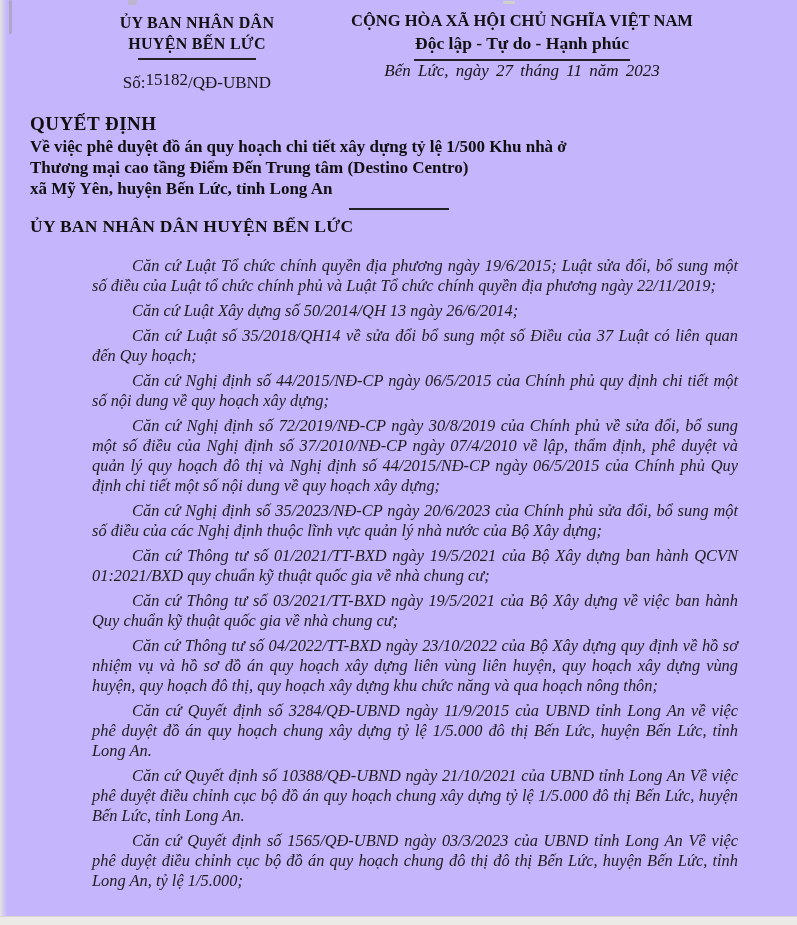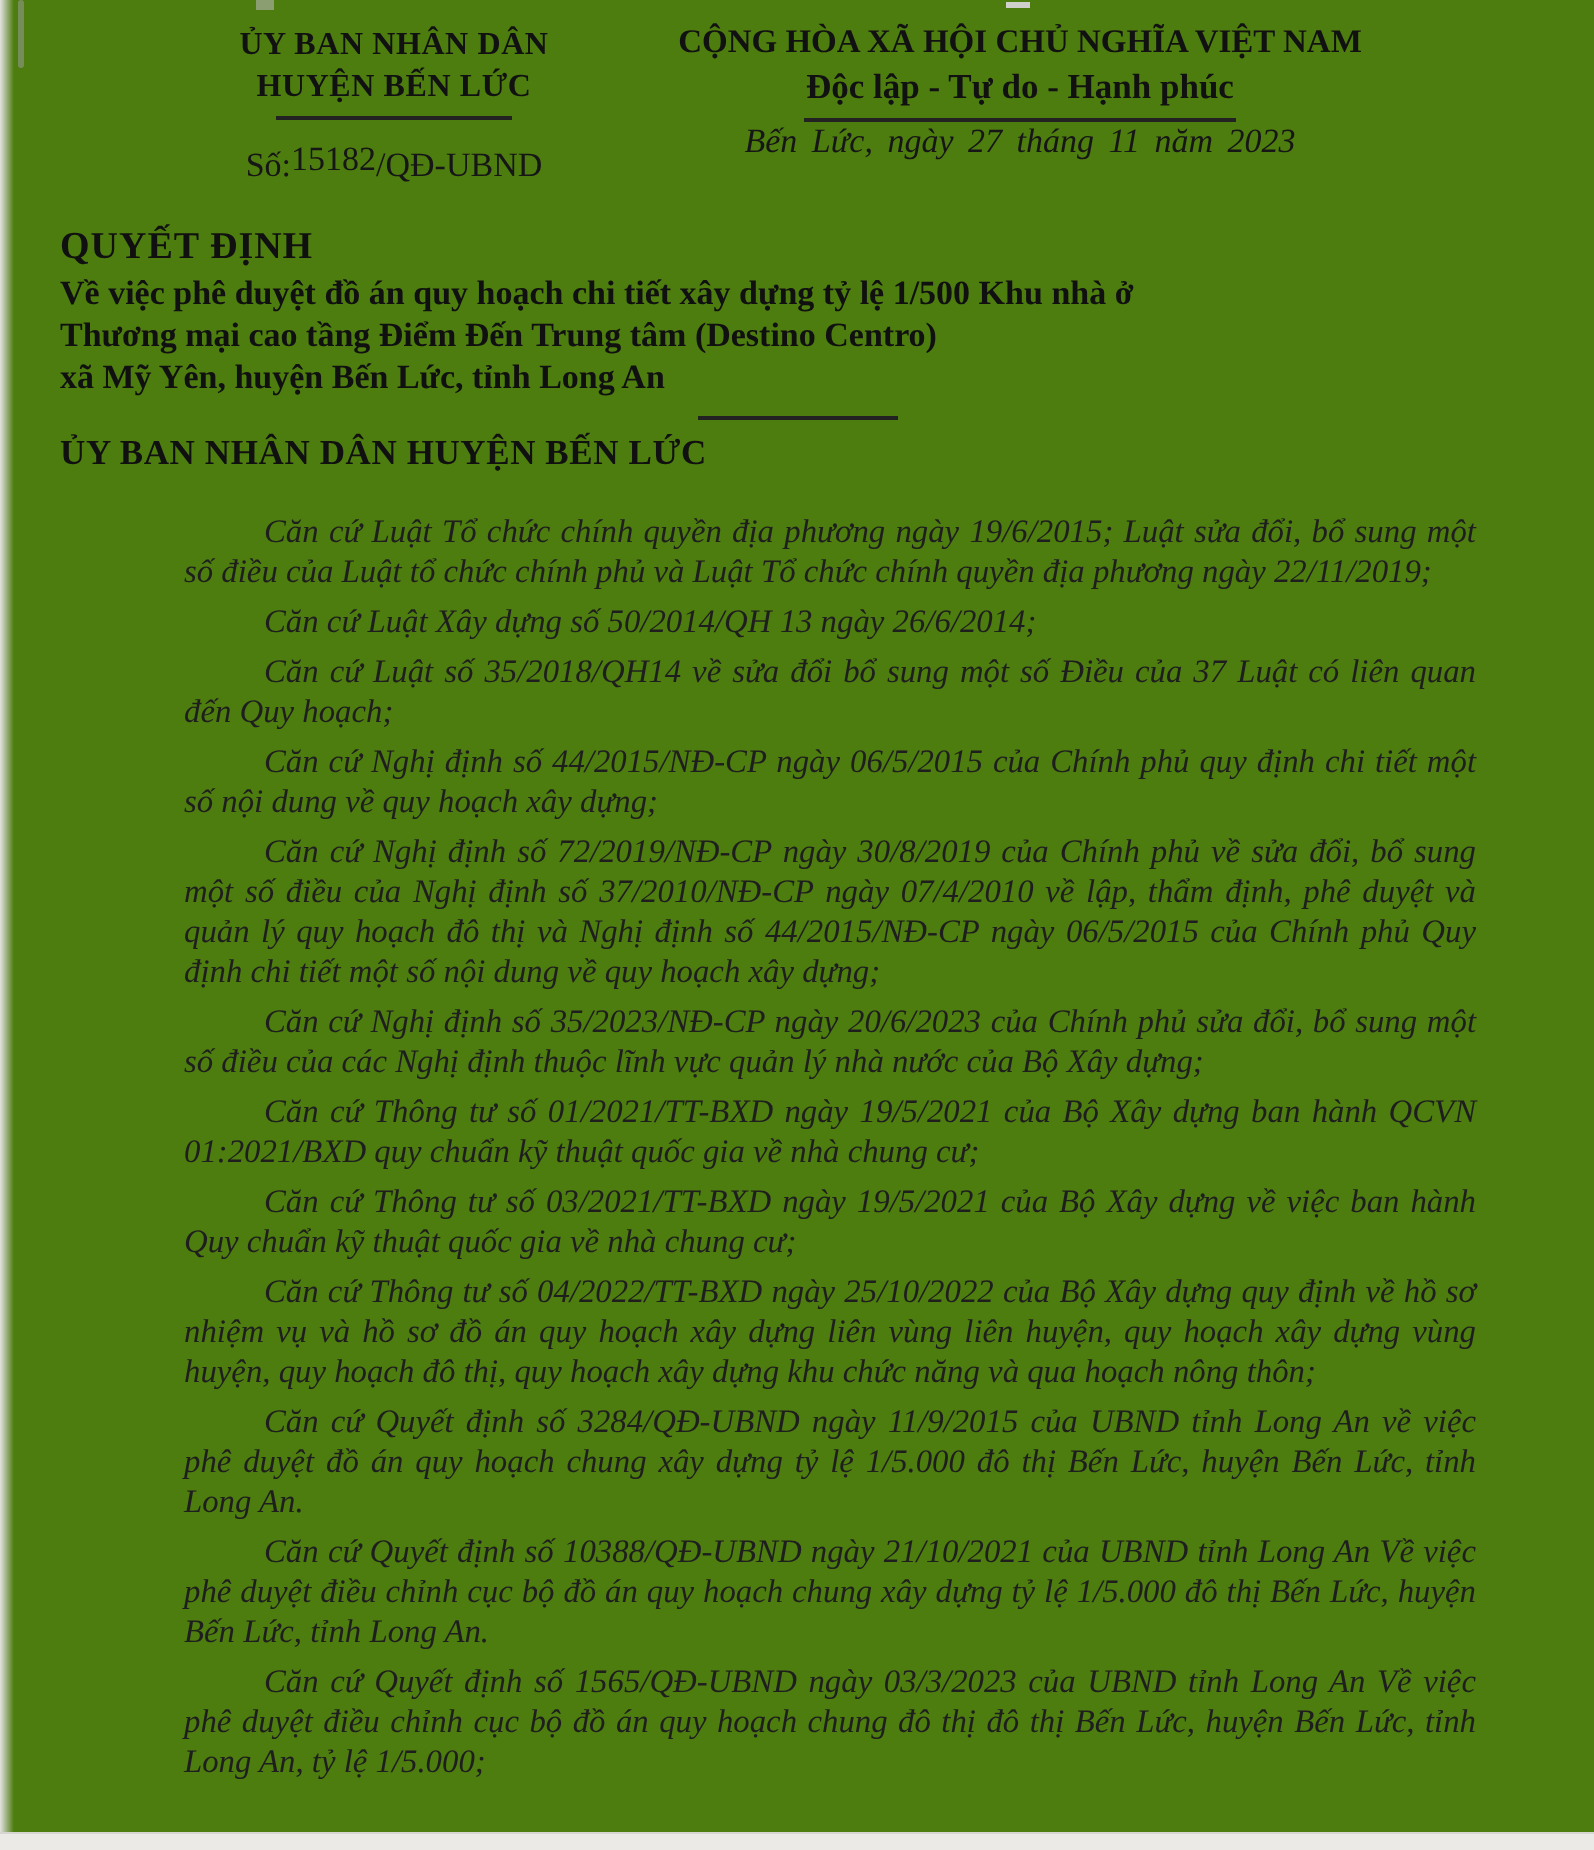--- a/index.html
+++ b/index.html
@@ -4,21 +4,21 @@
 <style>
   html, body {
     margin: 0;
     padding: 0;
     background: #ffffff;
   }
   .page {
     position: relative;
     width: 797px;
     height: 925px;
-    background: #4d7c0f;
+    background: #c4b5fd;
     overflow: hidden;
     font-family: "Liberation Serif", "DejaVu Serif", serif;
     color: #1c1c1c;
   }
   
   .scan-left {
     position: absolute; left: 0; top: 0; width: 7px; height: 100%;
     background: linear-gradient(to right, #e3e3e1, rgba(255,255,255,0));
   }
   .scan-tick {
@@ -51,21 +51,21 @@
   }
   .rule-left { width: 118px; }
   .rule-right { width: 216px; }
   .doc-number {
     margin-top: 13px; font-size: 17px; color: #161616;
   }
   .doc-number .num {
     position: relative; top: -3px;
   }
   .col-right {
-    position: absolute; left: 324px; top: 10px; width: 372px;
+    position: absolute; left: 336px; top: 10px; width: 372px;
     text-align: center;
   }
   .national-1 {
     font-weight: bold; font-size: 16.5px; line-height: 22px; color: #111;
   }
   .national-2 {
     font-weight: bold; font-size: 17.5px; line-height: 23px; color: #111;
   }
   .place-date {
     margin-top: 0; font-style: italic; font-size: 17px;
@@ -139,20 +139,20 @@
 
   <div class="body-block">
     <p>Căn cứ Luật Tổ chức chính quyền địa phương ngày 19/6/2015; Luật sửa đổi, bổ sung một số điều của Luật tổ chức chính phủ và Luật Tổ chức chính quyền địa phương ngày 22/11/2019;</p>
     <p>Căn cứ Luật Xây dựng số 50/2014/QH 13 ngày 26/6/2014;</p>
     <p>Căn cứ Luật số 35/2018/QH14 về sửa đổi bổ sung một số Điều của 37 Luật có liên quan đến Quy hoạch;</p>
     <p>Căn cứ Nghị định số 44/2015/NĐ-CP ngày 06/5/2015 của Chính phủ quy định chi tiết một số nội dung về quy hoạch xây dựng;</p>
     <p>Căn cứ Nghị định số 72/2019/NĐ-CP ngày 30/8/2019 của Chính phủ về sửa đổi, bổ sung một số điều của Nghị định số 37/2010/NĐ-CP ngày 07/4/2010 về lập, thẩm định, phê duyệt và quản lý quy hoạch đô thị và Nghị định số 44/2015/NĐ-CP ngày 06/5/2015 của Chính phủ Quy định chi tiết một số nội dung về quy hoạch xây dựng;</p>
     <p>Căn cứ Nghị định số 35/2023/NĐ-CP ngày 20/6/2023 của Chính phủ sửa đổi, bổ sung một số điều của các Nghị định thuộc lĩnh vực quản lý nhà nước của Bộ Xây dựng;</p>
     <p>Căn cứ Thông tư số 01/2021/TT-BXD ngày 19/5/2021 của Bộ Xây dựng ban hành QCVN 01:2021/BXD quy chuẩn kỹ thuật quốc gia về nhà chung cư;</p>
     <p>Căn cứ Thông tư số 03/2021/TT-BXD ngày 19/5/2021 của Bộ Xây dựng về việc ban hành Quy chuẩn kỹ thuật quốc gia về nhà chung cư;</p>
-    <p>Căn cứ Thông tư số 04/2022/TT-BXD ngày 25/10/2022 của Bộ Xây dựng quy định về hồ sơ nhiệm vụ và hồ sơ đồ án quy hoạch xây dựng liên vùng liên huyện, quy hoạch xây dựng vùng huyện, quy hoạch đô thị, quy hoạch xây dựng khu chức năng và qua hoạch nông thôn;</p>
+    <p>Căn cứ Thông tư số 04/2022/TT-BXD ngày 23/10/2022 của Bộ Xây dựng quy định về hồ sơ nhiệm vụ và hồ sơ đồ án quy hoạch xây dựng liên vùng liên huyện, quy hoạch xây dựng vùng huyện, quy hoạch đô thị, quy hoạch xây dựng khu chức năng và qua hoạch nông thôn;</p>
     <p>Căn cứ Quyết định số 3284/QĐ-UBND ngày 11/9/2015 của UBND tỉnh Long An về việc phê duyệt đồ án quy hoạch chung xây dựng tỷ lệ 1/5.000 đô thị Bến Lức, huyện Bến Lức, tỉnh Long An.</p>
     <p>Căn cứ Quyết định số 10388/QĐ-UBND ngày 21/10/2021 của UBND tỉnh Long An Về việc phê duyệt điều chỉnh cục bộ đồ án quy hoạch chung xây dựng tỷ lệ 1/5.000 đô thị Bến Lức, huyện Bến Lức, tỉnh Long An.</p>
     <p>Căn cứ Quyết định số 1565/QĐ-UBND ngày 03/3/2023 của UBND tỉnh Long An Về việc phê duyệt điều chỉnh cục bộ đồ án quy hoạch chung đô thị đô thị Bến Lức, huyện Bến Lức, tỉnh Long An, tỷ lệ 1/5.000;</p>
   </div>
 
   <div class="scan-bottom"></div>
 </div>
 
 </body></html>

